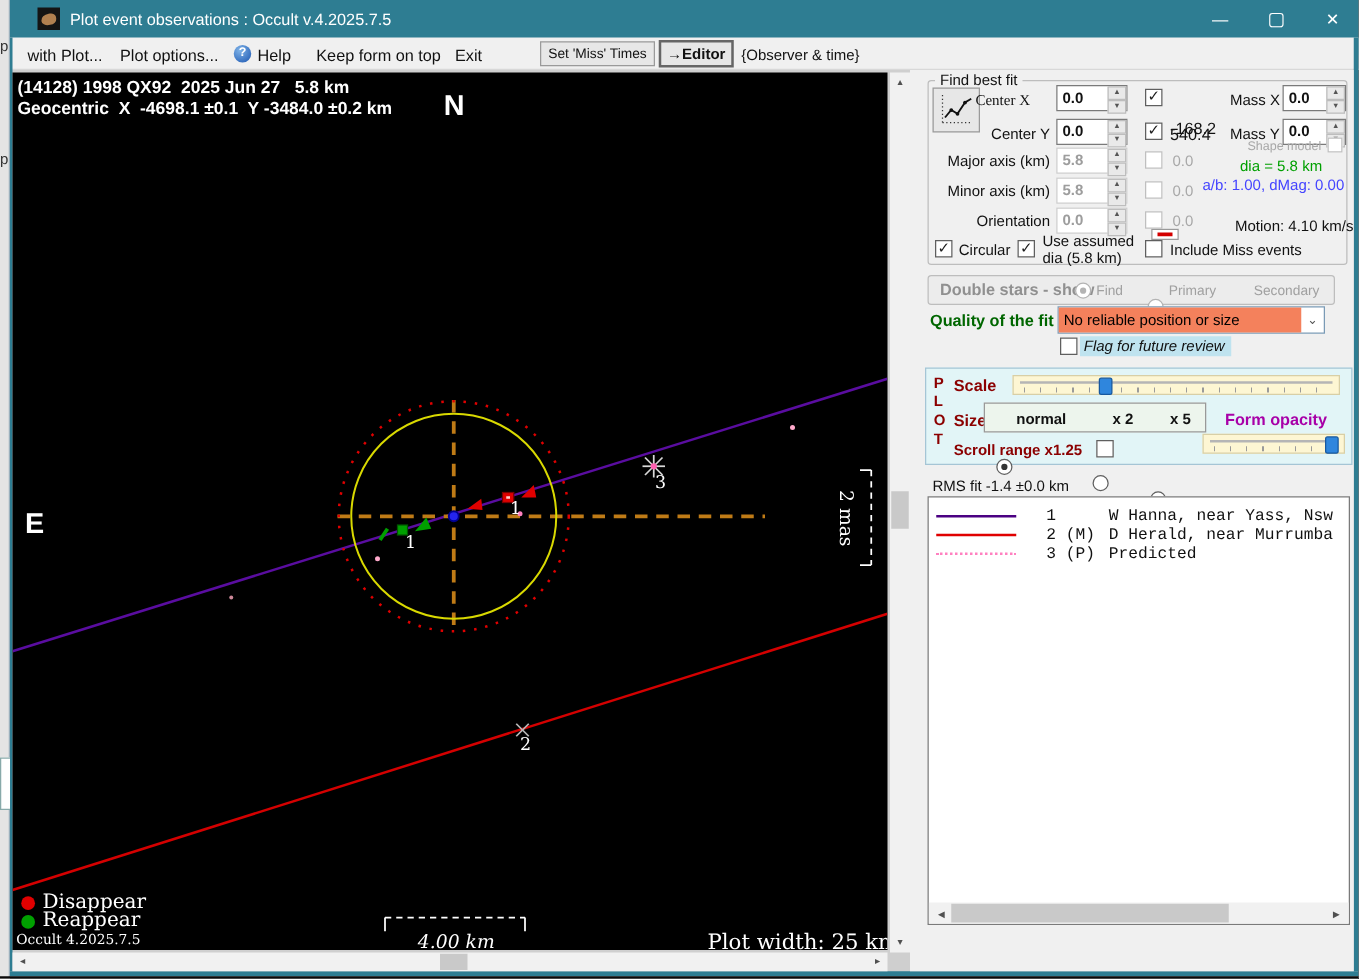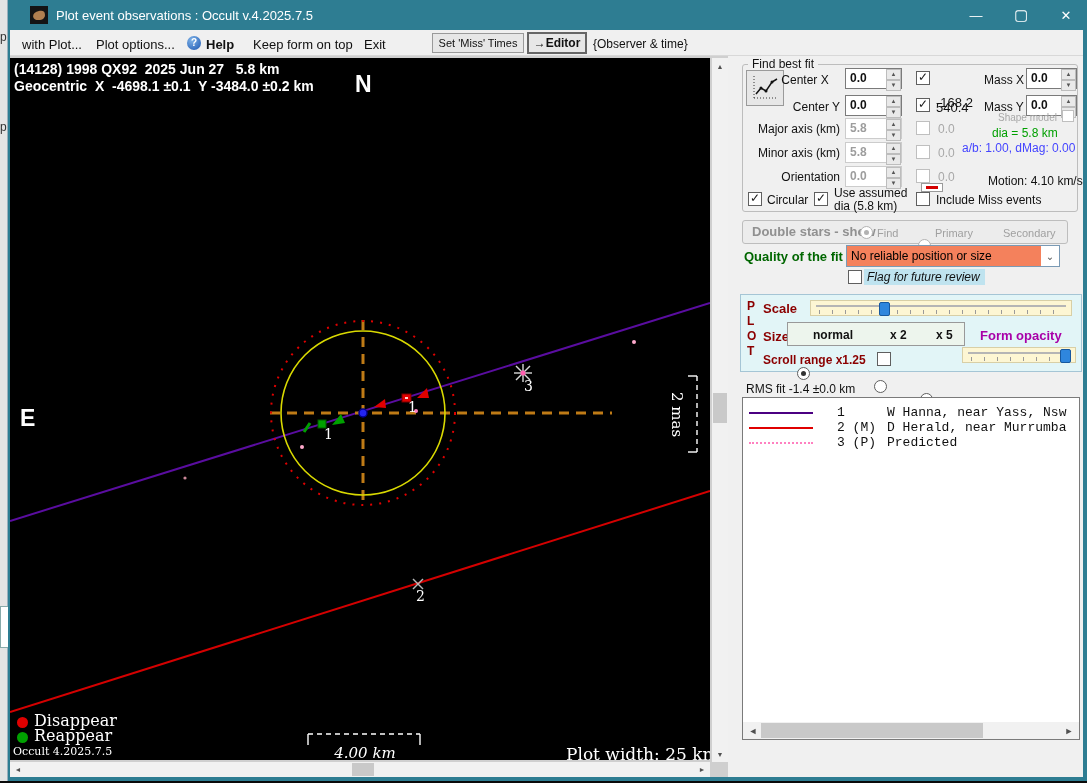--- a/index.html
+++ b/index.html
@@ -76,21 +76,21 @@
     <div class="abs" style="left:48px;top:8px;">Plot event observations : Occult v.4.2025.7.5</div>
     <div class="abs win-btn" style="left:946px;top:0;">—</div>
     <div class="abs win-btn" style="left:991px;top:0;font-size:15px;">▢</div>
     <div class="abs win-btn" style="left:1036px;top:0;">✕</div>
   </div>
 
   <div class="abs menubar" style="left:8px;top:30px;width:1079px;height:26px;">
     <div class="menu-item" style="left:14px;">with Plot...</div>
     <div class="menu-item" style="left:88px;">Plot options...</div>
     <div class="abs" style="left:179px;top:6px;width:14px;height:14px;border-radius:50%;background:radial-gradient(circle at 35% 30%,#7fb3e8,#1a55b0);color:#fff;font-size:10px;font-weight:bold;text-align:center;line-height:14px;">?</div>
-    <div class="menu-item" style="left:198px;font-weight:bold;">Help</div>
+    <div class="menu-item" style="left:198px;">Help</div>
     <div class="menu-item" style="left:245px;">Keep form on top</div>
     <div class="menu-item" style="left:356px;">Exit</div>
     <div class="abs btn" style="left:424px;top:3px;width:92px;height:20px;">Set 'Miss' Times</div>
     <div class="abs btn" style="left:519px;top:2px;width:60px;height:22px;font-size:12px;font-weight:bold;border:2px solid #666;">→Editor</div>
     <div class="menu-item" style="left:585px;font-size:12px;">{Observer &amp; time}</div>
   </div>
 
   <div class="abs frame" style="left:8px;top:30px;width:2px;height:747px;"></div>
   <div class="abs frame" style="left:1083px;top:30px;width:4px;height:747px;"></div>
   <div class="abs frame" style="left:8px;top:777px;width:1079px;height:4px;"></div>
@@ -192,21 +192,21 @@
     <svg width="30" height="28" viewBox="0 0 30 28">
       <line x1="4" y1="2" x2="4" y2="24" stroke="#333" stroke-width="1" stroke-dasharray="1 2"></line>
       <line x1="4" y1="24" x2="28" y2="24" stroke="#333" stroke-width="1" stroke-dasharray="1 2"></line>
       <polyline points="6,20 11,14 16,17 22,8 27,5" fill="none" stroke="#111" stroke-width="1.5"></polyline>
       <circle cx="11" cy="14" r="1.5" fill="#111"></circle>
         <circle cx="16" cy="17" r="1.5" fill="#111"></circle>
         <circle cx="22" cy="8" r="1.5" fill="#111"></circle>
     </svg>
   </div>
 
-  <div class="abs lbl" style="left:770px;top:73px;width:70px;text-align:center;">Center X</div>
+  <div class="abs lbl" style="left:754px;top:73px;width:70px;text-align:right;font-family:Liberation Serif, serif;">Center X</div>
   <div class="abs spinner" style="left:845px;top:68px;width:57px;">
     <span class="spin-val">0.0</span>
     <span class="spin-btns">
         <span>▲</span>
         <span>▼</span>
       </span>
   </div>
   <div class="abs cb checked" style="left:916px;top:71px;"></div>
   <div class="abs lbl" style="left:936px;top:73px;font-size:13px;margin-top:22px;">-168.2</div>
   <div class="abs lbl" style="left:984px;top:73px;">Mass X</div>

